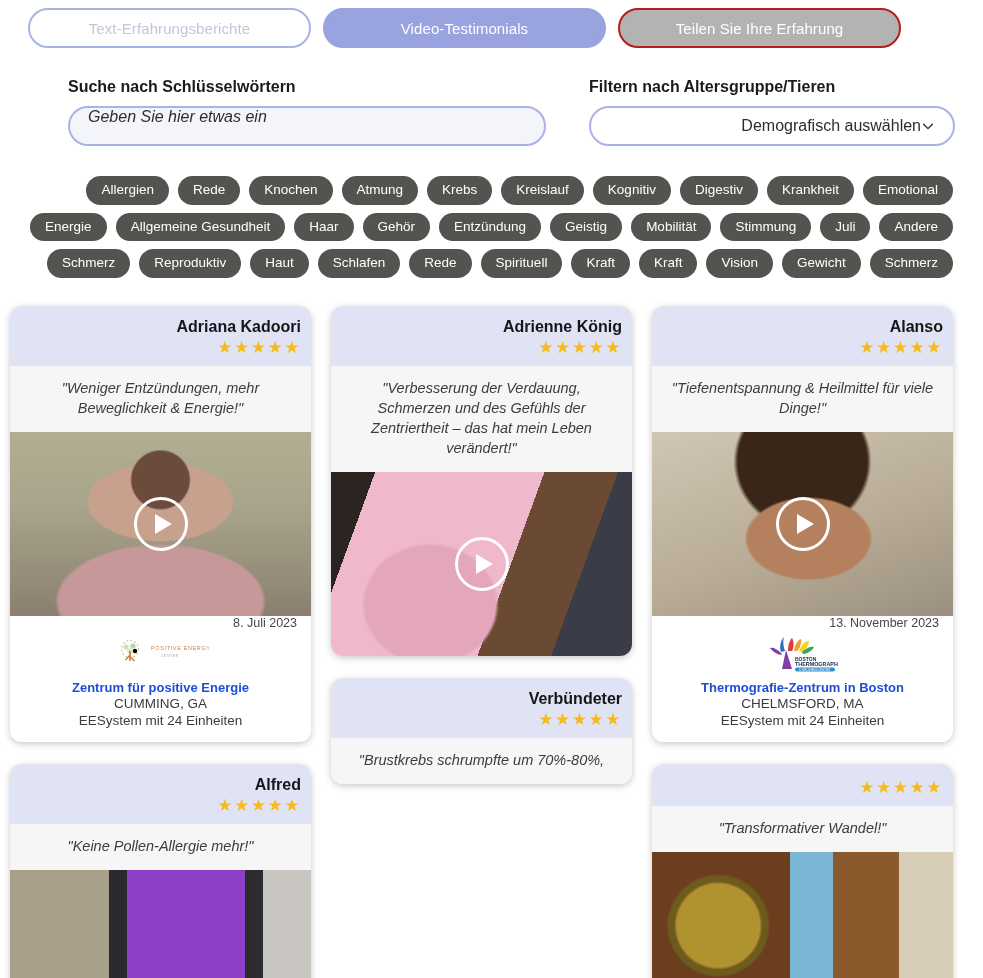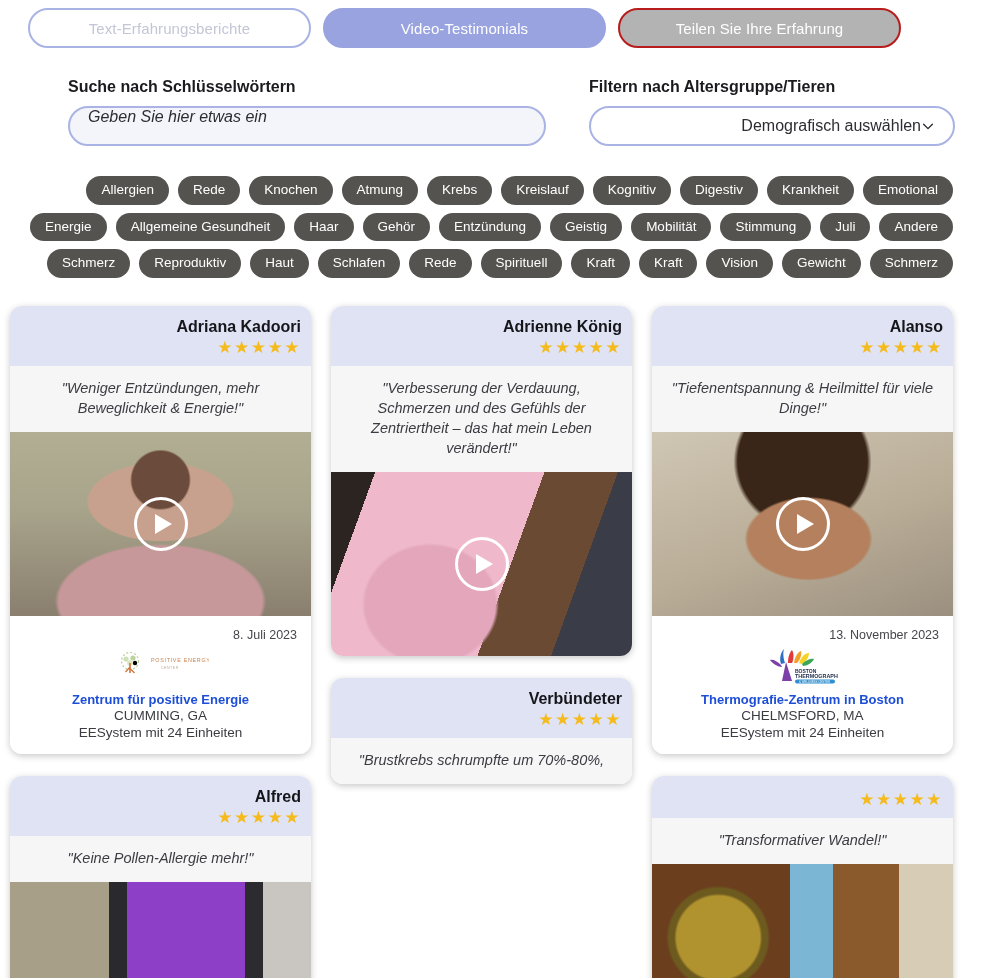--- a/index.html
+++ b/index.html
@@ -75,21 +75,21 @@
   .thumb .play {
     position:absolute; left:50%; top:50%; transform:translate(-50%,-50%);
     width:54px; height:54px; border-radius:50%; border:3px solid #fff;
     display:flex; align-items:center; justify-content:center;
   }
   .thumb .play .tri {
     width:0; height:0; border-left:17px solid #fff;
     border-top:10px solid transparent; border-bottom:10px solid transparent;
     margin-left:5px;
   }
-  .card-foot { background:#fff; padding:12px 14px 14px 14px; text-align:center; }
+  .card-foot { background:#fff; padding:0 14px 14px 14px; text-align:center; }
   .date { font-size:12.5px; color:#45454c; text-align:right; }
   .logo-wrap { height:40px; display:flex; align-items:center; justify-content:center; margin:4px 0 6px 0; }
   .clinic { font-size:13px; font-weight:bold; color:#1d4ed8; }
   .city   { font-size:13.5px; color:#3b3b42; line-height:1.35; }
   .units  { font-size:13.5px; color:#3b3b42; }
 
   
   .th-adriana {
     background:
       radial-gradient(circle at 50% 26%, #6b4b3c 0 14%, transparent 15%),

